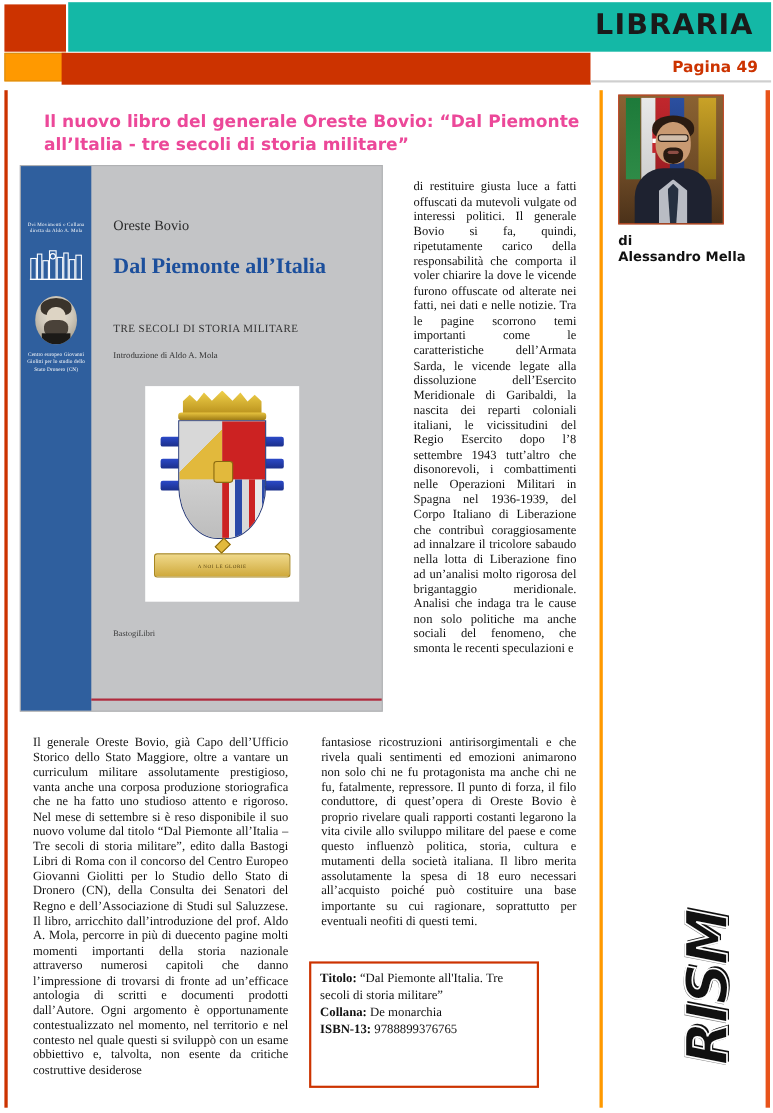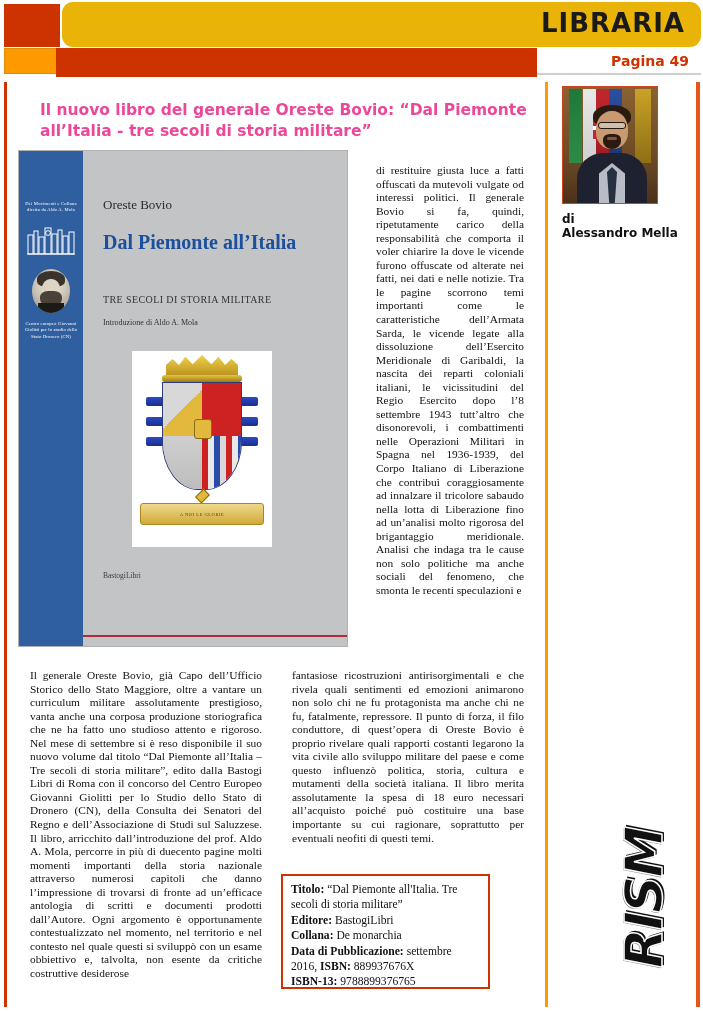--- a/index.html
+++ b/index.html
@@ -22,22 +22,21 @@
     width: 703px; height: 78px;
   }
   .mh-sq-red-tl {
     position: absolute; left: 4px; top: 4px;
     width: 56px; height: 43px;
     background: #cc3300;
   }
   .mh-sq-orange-tr {
     position: absolute; left: 62px; top: 2px;
     width: 639px; height: 45px;
-    background: #eab308;
-    border-radius: 11px;
+    background: #14b8a6;
   }
   .mh-sq-orange-bl {
     position: absolute; left: 4px; top: 48px;
     width: 56px; height: 26px;
     background: #ff9900;
     border: 1px solid #d98e12;
     box-sizing: border-box;
   }
   .mh-band-red {
     position: absolute; left: 56px; top: 48px;
@@ -565,21 +564,19 @@
 <div class="col col-left-bottom">
   <p>Il generale Oreste Bovio, già Capo dell’Ufficio Storico dello Stato Maggiore, oltre a vantare un curriculum militare assolutamente prestigioso, vanta anche una corposa produzione storiografica che ne ha fatto uno studioso attento e rigoroso. Nel mese di settembre si è reso disponibile il suo nuovo volume dal titolo “Dal Piemonte all’Italia – Tre secoli di storia militare”, edito dalla Bastogi Libri di Roma con il concorso del Centro Europeo Giovanni Giolitti per lo Studio dello Stato di Dronero (CN), della Consulta dei Senatori del Regno e dell’Associazione di Studi sul Saluzzese.  Il libro, arricchito dall’introduzione del prof. Aldo A. Mola, percorre in più di duecento pagine molti momenti importanti della storia nazionale attraverso numerosi capitoli che danno l’impressione di trovarsi di fronte ad un’efficace antologia di scritti e documenti prodotti dall’Autore. Ogni argomento è opportunamente contestualizzato nel momento, nel territorio e nel contesto nel quale questi si sviluppò con un esame obbiettivo e, talvolta, non esente da critiche costruttive desiderose</p>
 </div>
 
 <div class="col col-right-bottom">
   <p>fantasiose ricostruzioni antirisorgimentali e che rivela quali sentimenti ed emozioni animarono non solo chi ne fu protagonista ma anche chi ne fu, fatalmente, repressore. Il punto di forza, il filo conduttore, di quest’opera di Oreste Bovio è proprio rivelare quali rapporti costanti legarono la vita civile allo sviluppo militare del paese e come questo influenzò  politica, storia, cultura e mutamenti della società italiana. Il libro merita assolutamente la spesa di 18 euro necessari all’acquisto poiché può costituire una base importante su cui ragionare, soprattutto per eventuali neofiti di questi temi.</p>
 </div>
 
 <div class="info-box">
   <p><b>Titolo:</b><span> “Dal Piemonte all'Italia. Tre secoli di storia militare”</span></p>
-  <p><b>Editore:</b><span> BastogiLibri</span></p>
   <p><b>Collana:</b><span> De monarchia</span></p>
-  <p><b>Data di Pubblicazione:</b><span> settembre 2016, </span><b>ISBN:</b><span> 889937676X</span></p>
   <p><b>ISBN-13:</b><span> 9788899376765</span></p>
 </div>
 
 <div class="rism">
   <div class="rism-txt">RISM</div>
 </div>
 
 </body></html>

